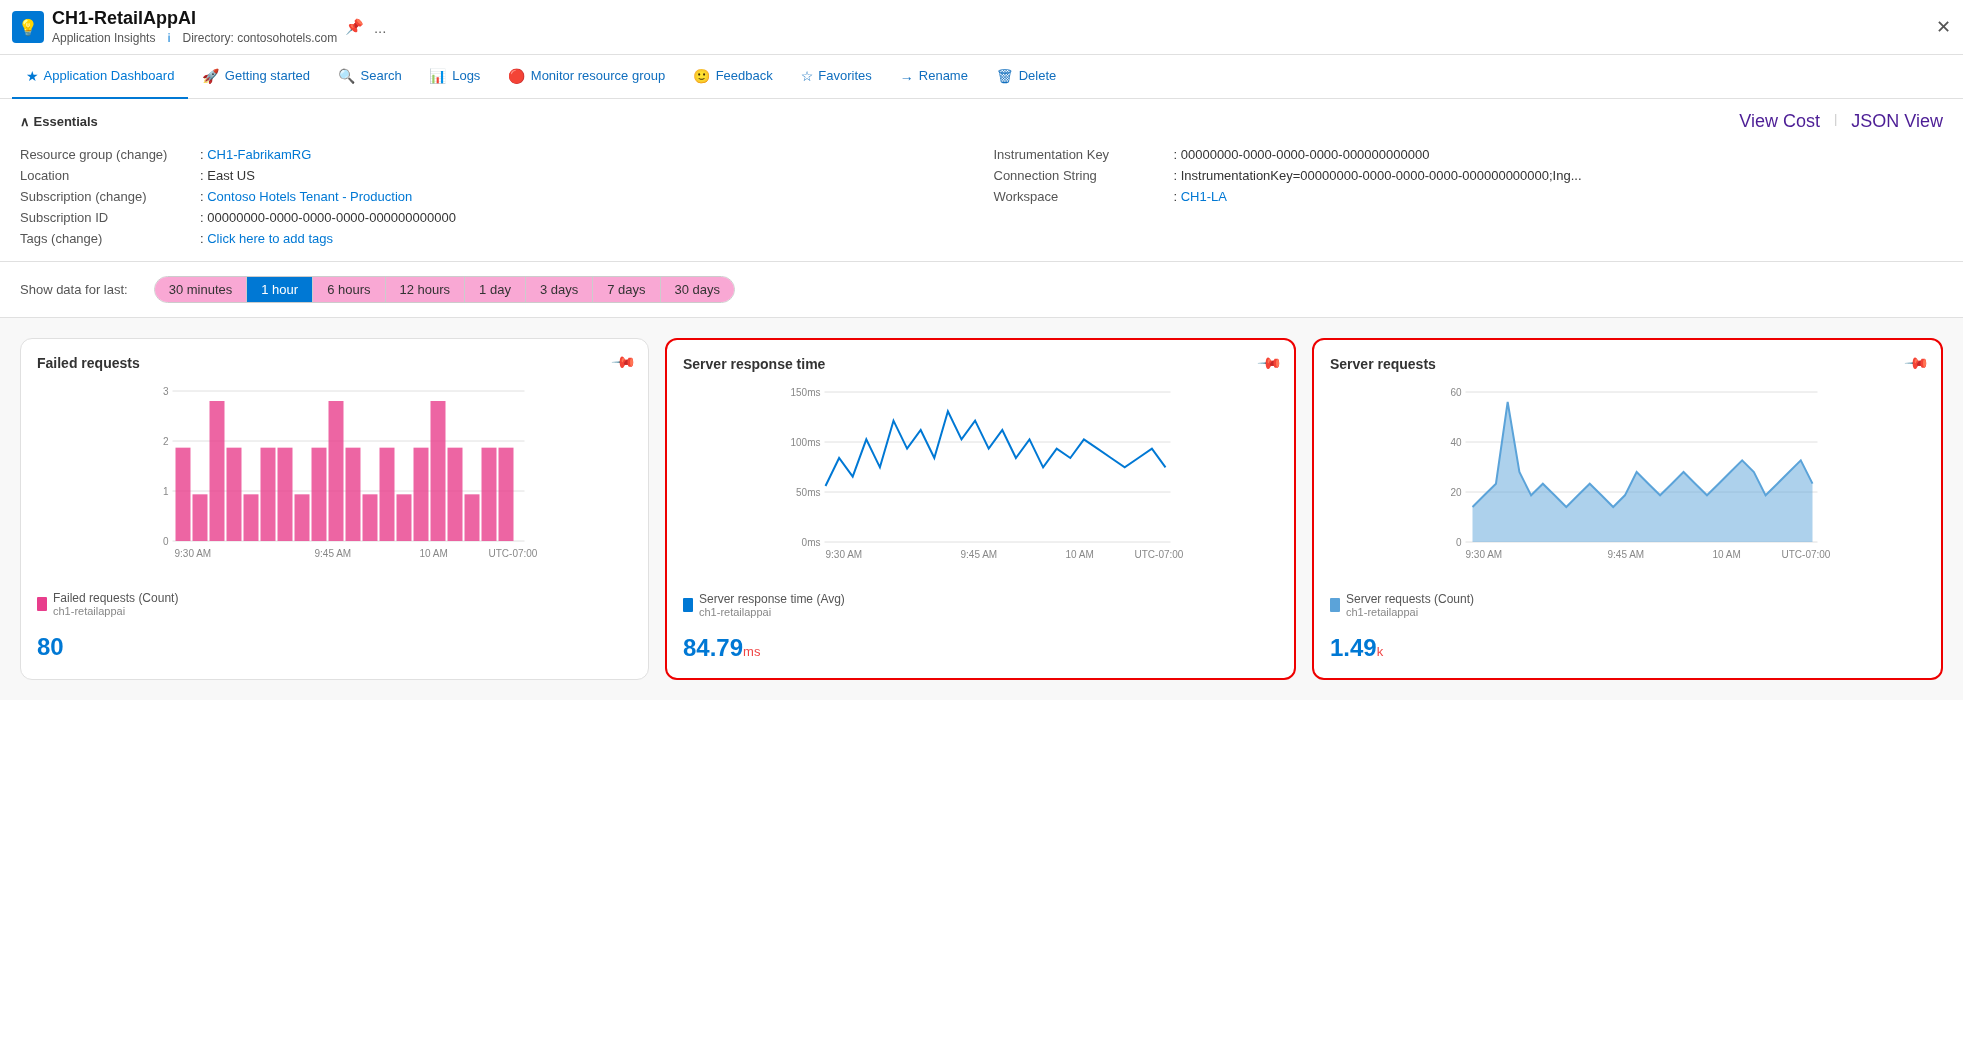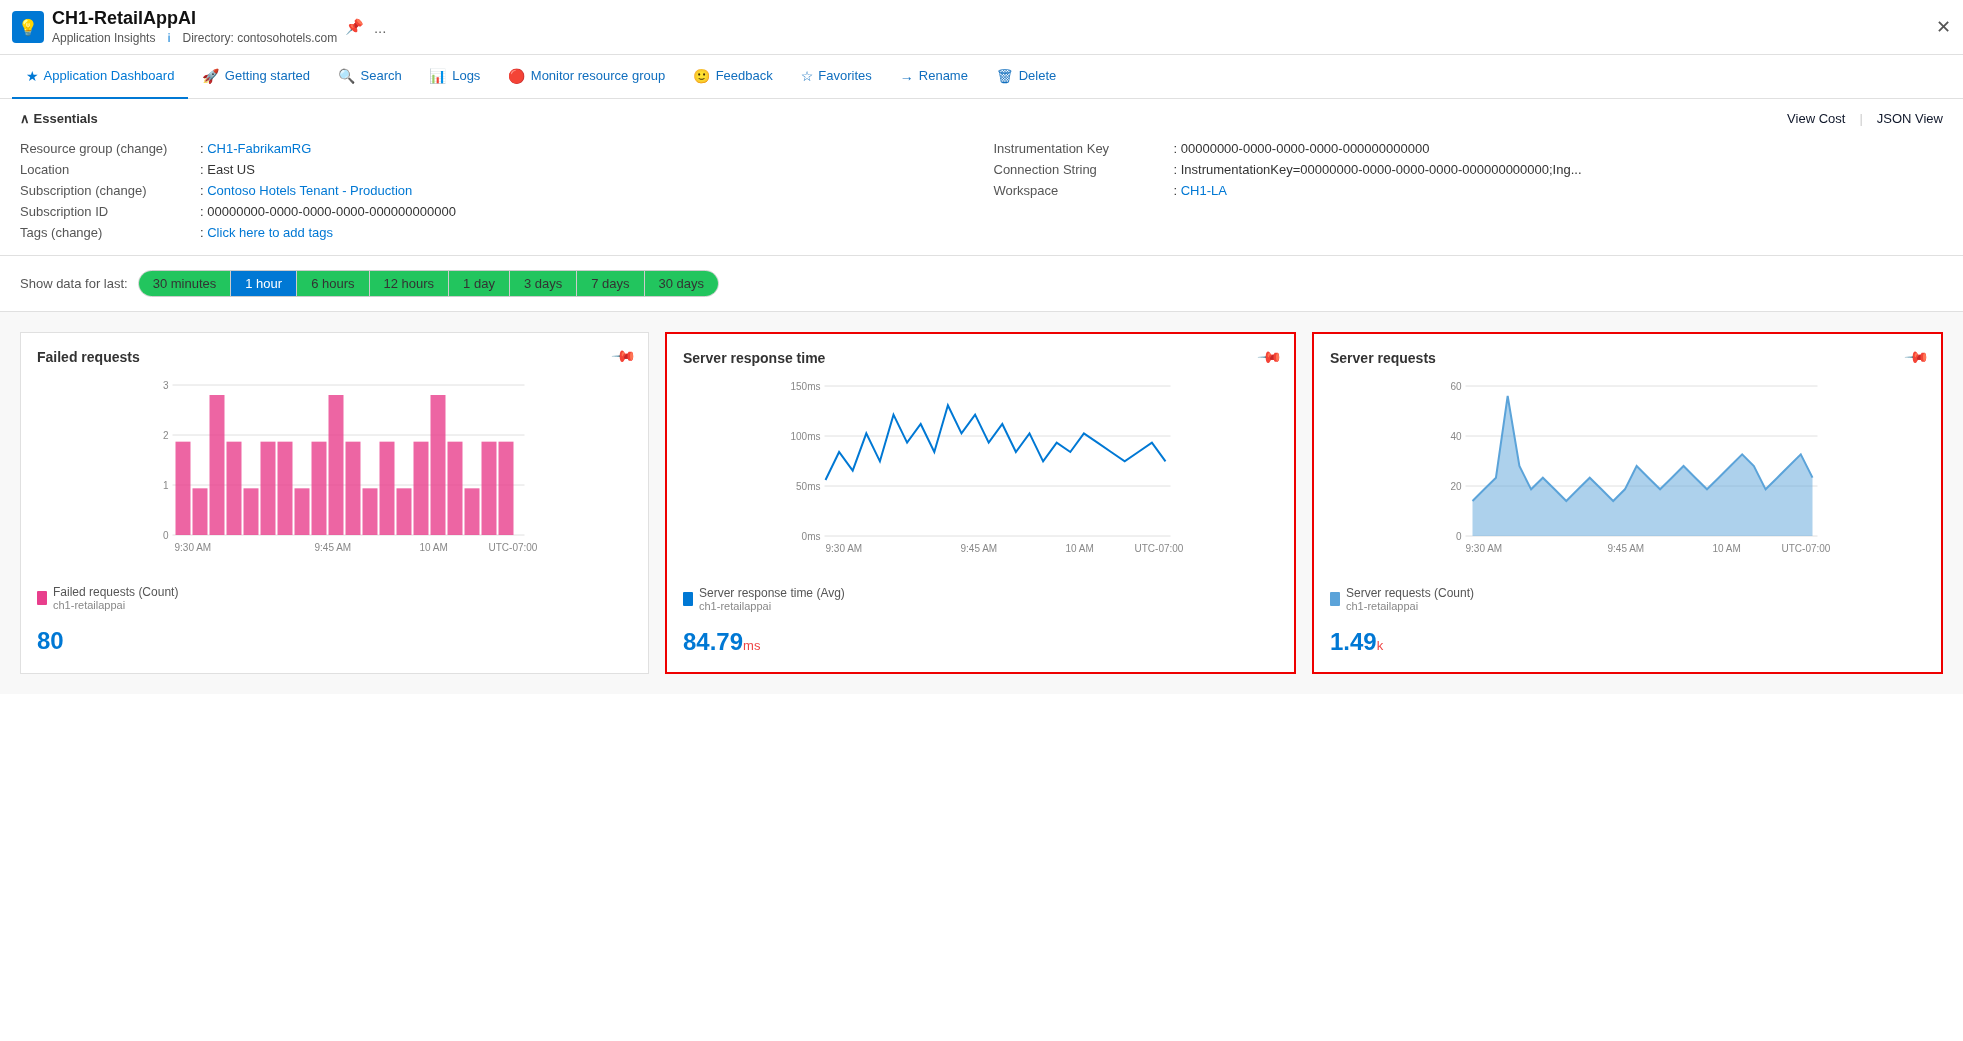--- a/index.html
+++ b/index.html
@@ -43,56 +43,56 @@
       border-bottom: 1px solid #e0e0e0; padding: 12px 20px;
     }
     .essentials-header {
       display: flex; align-items: center; justify-content: space-between;
       margin-bottom: 12px;
     }
     .essentials-title {
       font-weight: 600; font-size: 13px; display: flex; align-items: center; gap: 4px;
     }
     .essentials-actions { display: flex; gap: 14px; }
-    .essentials-link { color: #0f172a; cursor: pointer; font-size: 13px; text-decoration: none; }
+    .essentials-link { color: #4c1d95; cursor: pointer; font-size: 18px; text-decoration: none; }
     .essentials-grid {
       display: grid; grid-template-columns: 1fr 1fr; gap: 4px 24px;
     }
     .essentials-row {
       display: grid; grid-template-columns: 180px 1fr; align-items: baseline;
       padding: 3px 0; font-size: 13px;
     }
     .essentials-key { color: #555; }
     .essentials-val { color: #333; }
     .essentials-val a, .essentials-val .link { color: #0078d4; cursor: pointer; text-decoration: none; }
 
     
     .time-filter-section {
       padding: 14px 20px; border-bottom: 1px solid #e0e0e0;
-      display: flex; align-items: center; gap: 10px;
+      display: flex; align-items: center; gap: 26px;
     }
     .time-filter-label { color: #555; font-size: 13px; }
     .time-pills {
       display: flex; border: 1px solid #ccc; border-radius: 20px; overflow: hidden;
     }
     .time-pill {
       padding: 5px 14px; cursor: pointer; font-size: 13px; color: #333;
-      background: #22c55e; border: none; border-right: 1px solid #ccc;
+      background: #f9a8d4; border: none; border-right: 1px solid #ccc;
       white-space: nowrap;
     }
     .time-pill:last-child { border-right: none; }
     .time-pill.active { background: #0078d4; color: #fff; }
 
     
     .charts-area {
       display: flex; gap: 0; padding: 20px; background: #f8f8f8; min-height: 380px;
     }
     .chart-card {
       flex: 1; background: #fff; border: 1px solid #e0e0e0;
-      border-radius: 0; padding: 16px; margin-right: 16px; position: relative;
+      border-radius: 12px; padding: 16px; margin-right: 16px; position: relative;
     }
     .chart-card:last-child { margin-right: 0; }
     .chart-card.highlighted { border: 2px solid #e00; }
     .chart-title { font-weight: 700; font-size: 14px; margin-bottom: 10px; }
     .pin-icon {
       position: absolute; top: 14px; right: 14px; font-size: 16px; color: #555; cursor: pointer;
       transform: rotate(45deg);
     }
 
     

